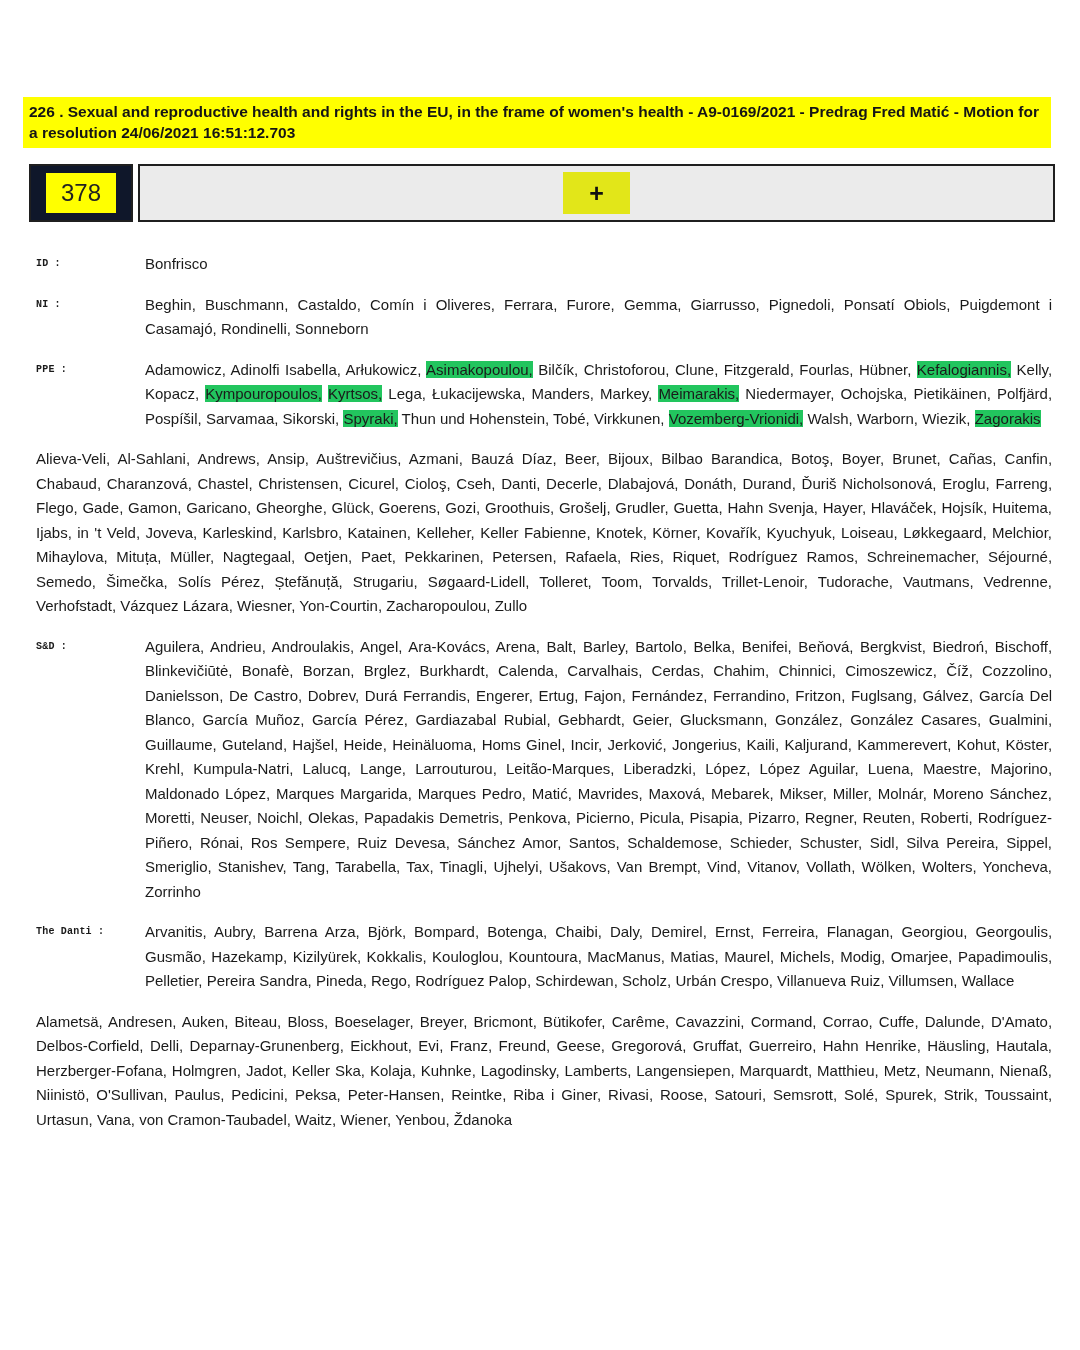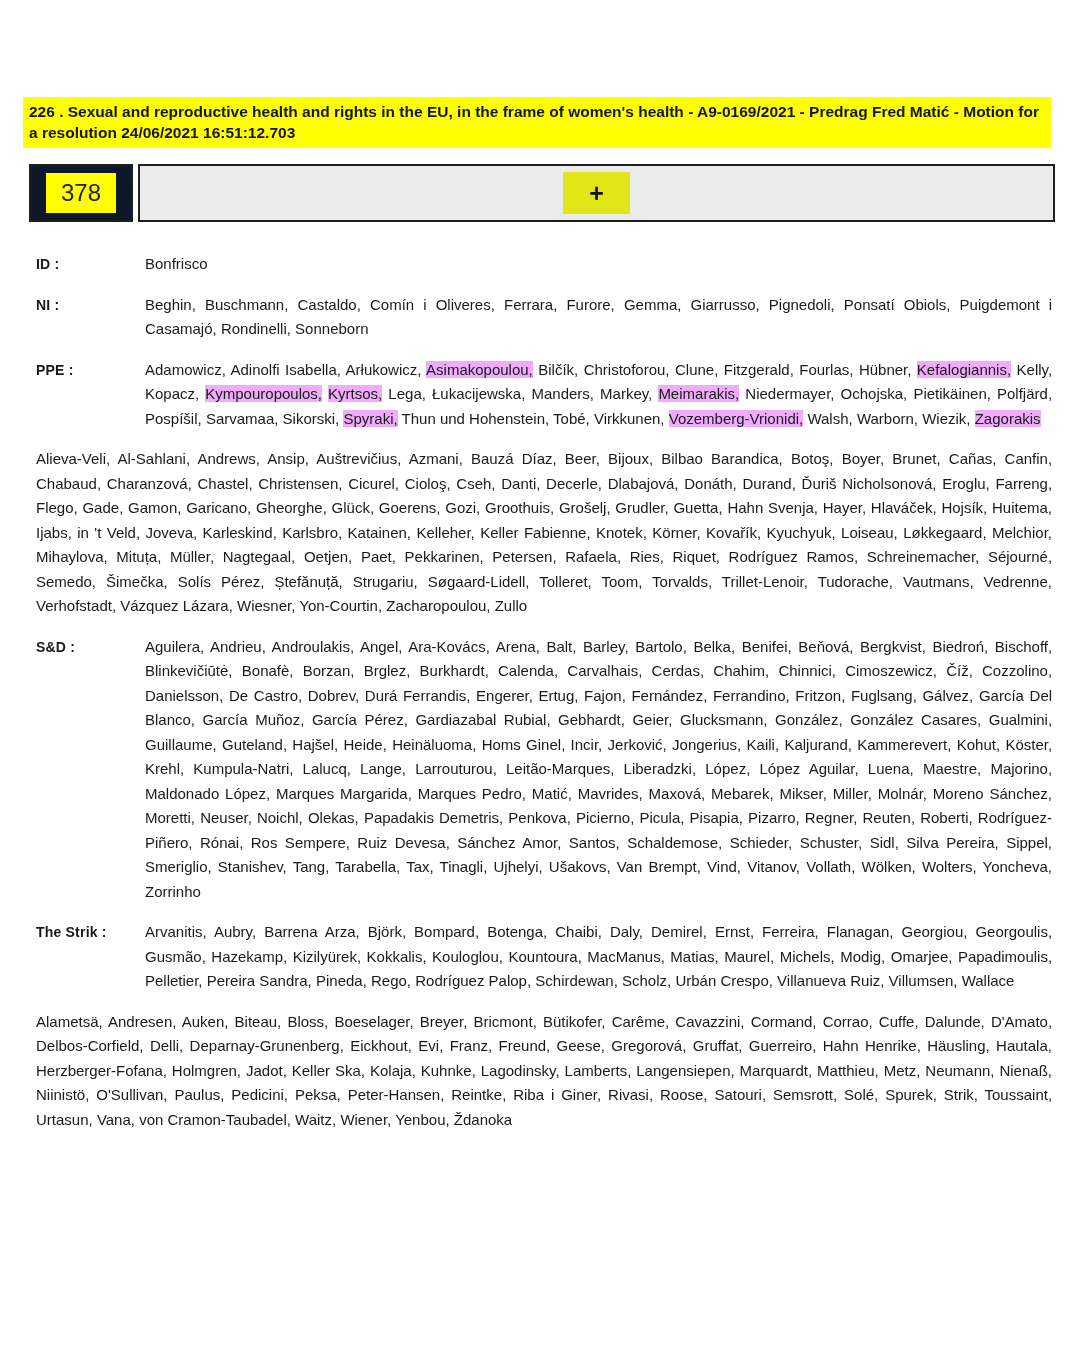--- a/index.html
+++ b/index.html
@@ -39,30 +39,30 @@
   .plus-hl {
     background:#e2e619; color:#111;
     font-size:25px; font-weight:bold; padding:4px 26px;
     line-height:34px;
   }
 
   .group-list { position:absolute; left:36px; top:252px; width:1016px; }
   .group-row { display:flex; margin-bottom:16px; }
   .group-label {
     flex:0 0 109px;
-    font-weight:bold; font-size:14px; line-height:24.5px;
-    letter-spacing:0.2px; white-space:nowrap;
+    font-weight:bold; font-size:10px; line-height:24.5px;
+    letter-spacing:0.2px; white-space:nowrap;font-family:Liberation Mono, monospace;
   }
   .group-names {
     flex:1;
     text-align:justify;
     font-size:15px; line-height:24.5px;
   }
   .name { }
-  .name.hl { background:#f0abfc; }
+  .name.hl { background:#22c55e; }
 </style>
 </head>
 <body>
 
 <div class="page">
 
   <div class="title-bar">
     <span>226 . Sexual and reproductive health and rights in the EU, in the frame of women's health - A9-0169/2021 - Predrag Fred Matić - Motion for a resolution 24/06/2021 16:51:12.703</span>
   </div>
 
@@ -89,21 +89,21 @@
         <div class="group-names"><span class="name">Adamowicz,</span> <span class="name">Adinolfi Isabella,</span> <span class="name">Arłukowicz,</span> <span class="name hl">Asimakopoulou,</span> <span class="name">Bilčík,</span> <span class="name">Christoforou,</span> <span class="name">Clune,</span> <span class="name">Fitzgerald,</span> <span class="name">Fourlas,</span> <span class="name">Hübner,</span> <span class="name hl">Kefalogiannis,</span> <span class="name">Kelly,</span> <span class="name">Kopacz,</span> <span class="name hl">Kympouropoulos,</span> <span class="name hl">Kyrtsos,</span> <span class="name">Lega,</span> <span class="name">Łukacijewska,</span> <span class="name">Manders,</span> <span class="name">Markey,</span> <span class="name hl">Meimarakis,</span> <span class="name">Niedermayer,</span> <span class="name">Ochojska,</span> <span class="name">Pietikäinen,</span> <span class="name">Polfjärd,</span> <span class="name">Pospíšil,</span> <span class="name">Sarvamaa,</span> <span class="name">Sikorski,</span> <span class="name hl">Spyraki,</span> <span class="name">Thun und Hohenstein,</span> <span class="name">Tobé,</span> <span class="name">Virkkunen,</span> <span class="name hl">Vozemberg-Vrionidi,</span> <span class="name">Walsh,</span> <span class="name">Warborn,</span> <span class="name">Wiezik,</span> <span class="name hl">Zagorakis</span></div>
       </div>
       <div class="group-row">
         <div class="group-names"><span class="name">Alieva-Veli,</span> <span class="name">Al-Sahlani,</span> <span class="name">Andrews,</span> <span class="name">Ansip,</span> <span class="name">Auštrevičius,</span> <span class="name">Azmani,</span> <span class="name">Bauzá Díaz,</span> <span class="name">Beer,</span> <span class="name">Bijoux,</span> <span class="name">Bilbao Barandica,</span> <span class="name">Botoş,</span> <span class="name">Boyer,</span> <span class="name">Brunet,</span> <span class="name">Cañas,</span> <span class="name">Canfin,</span> <span class="name">Chabaud,</span> <span class="name">Charanzová,</span> <span class="name">Chastel,</span> <span class="name">Christensen,</span> <span class="name">Cicurel,</span> <span class="name">Cioloş,</span> <span class="name">Cseh,</span> <span class="name">Danti,</span> <span class="name">Decerle,</span> <span class="name">Dlabajová,</span> <span class="name">Donáth,</span> <span class="name">Durand,</span> <span class="name">Ďuriš Nicholsonová,</span> <span class="name">Eroglu,</span> <span class="name">Farreng,</span> <span class="name">Flego,</span> <span class="name">Gade,</span> <span class="name">Gamon,</span> <span class="name">Garicano,</span> <span class="name">Gheorghe,</span> <span class="name">Glück,</span> <span class="name">Goerens,</span> <span class="name">Gozi,</span> <span class="name">Groothuis,</span> <span class="name">Grošelj,</span> <span class="name">Grudler,</span> <span class="name">Guetta,</span> <span class="name">Hahn Svenja,</span> <span class="name">Hayer,</span> <span class="name">Hlaváček,</span> <span class="name">Hojsík,</span> <span class="name">Huitema,</span> <span class="name">Ijabs,</span> <span class="name">in 't Veld,</span> <span class="name">Joveva,</span> <span class="name">Karleskind,</span> <span class="name">Karlsbro,</span> <span class="name">Katainen,</span> <span class="name">Kelleher,</span> <span class="name">Keller Fabienne,</span> <span class="name">Knotek,</span> <span class="name">Körner,</span> <span class="name">Kovařík,</span> <span class="name">Kyuchyuk,</span> <span class="name">Loiseau,</span> <span class="name">Løkkegaard,</span> <span class="name">Melchior,</span> <span class="name">Mihaylova,</span> <span class="name">Mituța,</span> <span class="name">Müller,</span> <span class="name">Nagtegaal,</span> <span class="name">Oetjen,</span> <span class="name">Paet,</span> <span class="name">Pekkarinen,</span> <span class="name">Petersen,</span> <span class="name">Rafaela,</span> <span class="name">Ries,</span> <span class="name">Riquet,</span> <span class="name">Rodríguez Ramos,</span> <span class="name">Schreinemacher,</span> <span class="name">Séjourné,</span> <span class="name">Semedo,</span> <span class="name">Šimečka,</span> <span class="name">Solís Pérez,</span> <span class="name">Ștefănuță,</span> <span class="name">Strugariu,</span> <span class="name">Søgaard-Lidell,</span> <span class="name">Tolleret,</span> <span class="name">Toom,</span> <span class="name">Torvalds,</span> <span class="name">Trillet-Lenoir,</span> <span class="name">Tudorache,</span> <span class="name">Vautmans,</span> <span class="name">Vedrenne,</span> <span class="name">Verhofstadt,</span> <span class="name">Vázquez Lázara,</span> <span class="name">Wiesner,</span> <span class="name">Yon-Courtin,</span> <span class="name">Zacharopoulou,</span> <span class="name">Zullo</span></div>
       </div>
       <div class="group-row">
         <div class="group-label">S&amp;D :</div>
         <div class="group-names"><span class="name">Aguilera,</span> <span class="name">Andrieu,</span> <span class="name">Androulakis,</span> <span class="name">Angel,</span> <span class="name">Ara-Kovács,</span> <span class="name">Arena,</span> <span class="name">Balt,</span> <span class="name">Barley,</span> <span class="name">Bartolo,</span> <span class="name">Belka,</span> <span class="name">Benifei,</span> <span class="name">Beňová,</span> <span class="name">Bergkvist,</span> <span class="name">Biedroń,</span> <span class="name">Bischoff,</span> <span class="name">Blinkevičiūtė,</span> <span class="name">Bonafè,</span> <span class="name">Borzan,</span> <span class="name">Brglez,</span> <span class="name">Burkhardt,</span> <span class="name">Calenda,</span> <span class="name">Carvalhais,</span> <span class="name">Cerdas,</span> <span class="name">Chahim,</span> <span class="name">Chinnici,</span> <span class="name">Cimoszewicz,</span> <span class="name">Číž,</span> <span class="name">Cozzolino,</span> <span class="name">Danielsson,</span> <span class="name">De Castro,</span> <span class="name">Dobrev,</span> <span class="name">Durá Ferrandis,</span> <span class="name">Engerer,</span> <span class="name">Ertug,</span> <span class="name">Fajon,</span> <span class="name">Fernández,</span> <span class="name">Ferrandino,</span> <span class="name">Fritzon,</span> <span class="name">Fuglsang,</span> <span class="name">Gálvez,</span> <span class="name">García Del Blanco,</span> <span class="name">García Muñoz,</span> <span class="name">García Pérez,</span> <span class="name">Gardiazabal Rubial,</span> <span class="name">Gebhardt,</span> <span class="name">Geier,</span> <span class="name">Glucksmann,</span> <span class="name">González,</span> <span class="name">González Casares,</span> <span class="name">Gualmini,</span> <span class="name">Guillaume,</span> <span class="name">Guteland,</span> <span class="name">Hajšel,</span> <span class="name">Heide,</span> <span class="name">Heinäluoma,</span> <span class="name">Homs Ginel,</span> <span class="name">Incir,</span> <span class="name">Jerković,</span> <span class="name">Jongerius,</span> <span class="name">Kaili,</span> <span class="name">Kaljurand,</span> <span class="name">Kammerevert,</span> <span class="name">Kohut,</span> <span class="name">Köster,</span> <span class="name">Krehl,</span> <span class="name">Kumpula-Natri,</span> <span class="name">Lalucq,</span> <span class="name">Lange,</span> <span class="name">Larrouturou,</span> <span class="name">Leitão-Marques,</span> <span class="name">Liberadzki,</span> <span class="name">López,</span> <span class="name">López Aguilar,</span> <span class="name">Luena,</span> <span class="name">Maestre,</span> <span class="name">Majorino,</span> <span class="name">Maldonado López,</span> <span class="name">Marques Margarida,</span> <span class="name">Marques Pedro,</span> <span class="name">Matić,</span> <span class="name">Mavrides,</span> <span class="name">Maxová,</span> <span class="name">Mebarek,</span> <span class="name">Mikser,</span> <span class="name">Miller,</span> <span class="name">Molnár,</span> <span class="name">Moreno Sánchez,</span> <span class="name">Moretti,</span> <span class="name">Neuser,</span> <span class="name">Noichl,</span> <span class="name">Olekas,</span> <span class="name">Papadakis Demetris,</span> <span class="name">Penkova,</span> <span class="name">Picierno,</span> <span class="name">Picula,</span> <span class="name">Pisapia,</span> <span class="name">Pizarro,</span> <span class="name">Regner,</span> <span class="name">Reuten,</span> <span class="name">Roberti,</span> <span class="name">Rodríguez-Piñero,</span> <span class="name">Rónai,</span> <span class="name">Ros Sempere,</span> <span class="name">Ruiz Devesa,</span> <span class="name">Sánchez Amor,</span> <span class="name">Santos,</span> <span class="name">Schaldemose,</span> <span class="name">Schieder,</span> <span class="name">Schuster,</span> <span class="name">Sidl,</span> <span class="name">Silva Pereira,</span> <span class="name">Sippel,</span> <span class="name">Smeriglio,</span> <span class="name">Stanishev,</span> <span class="name">Tang,</span> <span class="name">Tarabella,</span> <span class="name">Tax,</span> <span class="name">Tinagli,</span> <span class="name">Ujhelyi,</span> <span class="name">Ušakovs,</span> <span class="name">Van Brempt,</span> <span class="name">Vind,</span> <span class="name">Vitanov,</span> <span class="name">Vollath,</span> <span class="name">Wölken,</span> <span class="name">Wolters,</span> <span class="name">Yoncheva,</span> <span class="name">Zorrinho</span></div>
       </div>
       <div class="group-row">
-        <div class="group-label">The Strik :</div>
+        <div class="group-label">The Danti :</div>
         <div class="group-names"><span class="name">Arvanitis,</span> <span class="name">Aubry,</span> <span class="name">Barrena Arza,</span> <span class="name">Björk,</span> <span class="name">Bompard,</span> <span class="name">Botenga,</span> <span class="name">Chaibi,</span> <span class="name">Daly,</span> <span class="name">Demirel,</span> <span class="name">Ernst,</span> <span class="name">Ferreira,</span> <span class="name">Flanagan,</span> <span class="name">Georgiou,</span> <span class="name">Georgoulis,</span> <span class="name">Gusmão,</span> <span class="name">Hazekamp,</span> <span class="name">Kizilyürek,</span> <span class="name">Kokkalis,</span> <span class="name">Kouloglou,</span> <span class="name">Kountoura,</span> <span class="name">MacManus,</span> <span class="name">Matias,</span> <span class="name">Maurel,</span> <span class="name">Michels,</span> <span class="name">Modig,</span> <span class="name">Omarjee,</span> <span class="name">Papadimoulis,</span> <span class="name">Pelletier,</span> <span class="name">Pereira Sandra,</span> <span class="name">Pineda,</span> <span class="name">Rego,</span> <span class="name">Rodríguez Palop,</span> <span class="name">Schirdewan,</span> <span class="name">Scholz,</span> <span class="name">Urbán Crespo,</span> <span class="name">Villanueva Ruiz,</span> <span class="name">Villumsen,</span> <span class="name">Wallace</span></div>
       </div>
       <div class="group-row">
         <div class="group-names"><span class="name">Alametsä,</span> <span class="name">Andresen,</span> <span class="name">Auken,</span> <span class="name">Biteau,</span> <span class="name">Bloss,</span> <span class="name">Boeselager,</span> <span class="name">Breyer,</span> <span class="name">Bricmont,</span> <span class="name">Bütikofer,</span> <span class="name">Carême,</span> <span class="name">Cavazzini,</span> <span class="name">Cormand,</span> <span class="name">Corrao,</span> <span class="name">Cuffe,</span> <span class="name">Dalunde,</span> <span class="name">D'Amato,</span> <span class="name">Delbos-Corfield,</span> <span class="name">Delli,</span> <span class="name">Deparnay-Grunenberg,</span> <span class="name">Eickhout,</span> <span class="name">Evi,</span> <span class="name">Franz,</span> <span class="name">Freund,</span> <span class="name">Geese,</span> <span class="name">Gregorová,</span> <span class="name">Gruffat,</span> <span class="name">Guerreiro,</span> <span class="name">Hahn Henrike,</span> <span class="name">Häusling,</span> <span class="name">Hautala,</span> <span class="name">Herzberger-Fofana,</span> <span class="name">Holmgren,</span> <span class="name">Jadot,</span> <span class="name">Keller Ska,</span> <span class="name">Kolaja,</span> <span class="name">Kuhnke,</span> <span class="name">Lagodinsky,</span> <span class="name">Lamberts,</span> <span class="name">Langensiepen,</span> <span class="name">Marquardt,</span> <span class="name">Matthieu,</span> <span class="name">Metz,</span> <span class="name">Neumann,</span> <span class="name">Nienaß,</span> <span class="name">Niinistö,</span> <span class="name">O'Sullivan,</span> <span class="name">Paulus,</span> <span class="name">Pedicini,</span> <span class="name">Peksa,</span> <span class="name">Peter-Hansen,</span> <span class="name">Reintke,</span> <span class="name">Riba i Giner,</span> <span class="name">Rivasi,</span> <span class="name">Roose,</span> <span class="name">Satouri,</span> <span class="name">Semsrott,</span> <span class="name">Solé,</span> <span class="name">Spurek,</span> <span class="name">Strik,</span> <span class="name">Toussaint,</span> <span class="name">Urtasun,</span> <span class="name">Vana,</span> <span class="name">von Cramon-Taubadel,</span> <span class="name">Waitz,</span> <span class="name">Wiener,</span> <span class="name">Yenbou,</span> <span class="name">Ždanoka</span></div>
       </div>
     </div>
 
 </div>
 
 </body></html>

